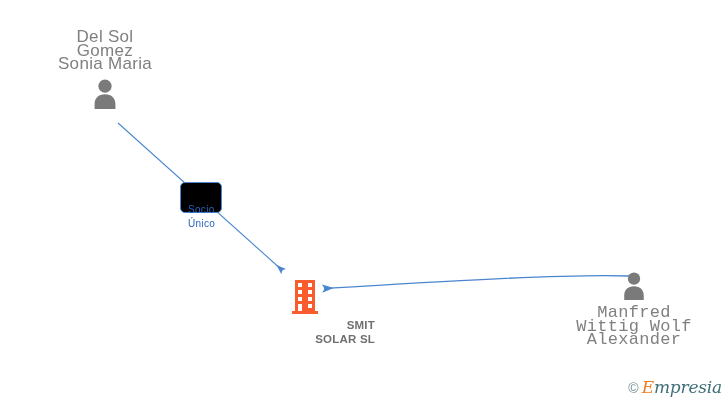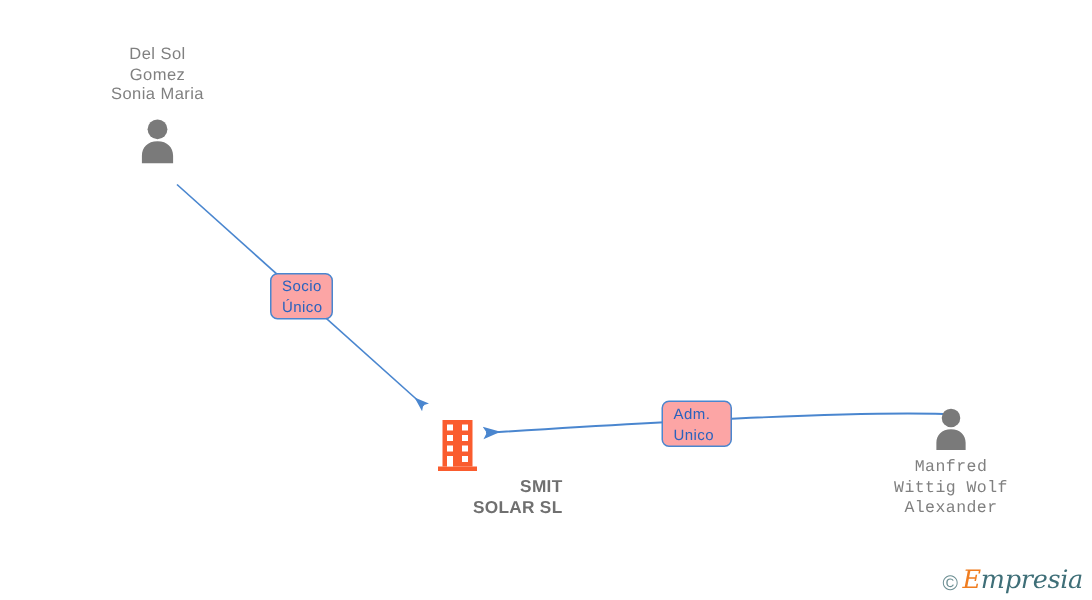--- a/index.html
+++ b/index.html
@@ -27,21 +27,21 @@
   }
 
   
   .person-node {
     position: absolute;
     width: 140px;
     text-align: center;
   }
   .person-name {
     color: #808080;
-    font-size: 11px;
+    font-size: 17px;
     line-height: 13.5px;
     letter-spacing: 0.3px;
     white-space: pre-line;
   }
   .person-avatar {
     display: block;
     margin: 6px auto 0 auto;
   }
 
   
@@ -61,28 +61,28 @@
     font-weight: bold;
     line-height: 13.5px;
     letter-spacing: 0.2px;
     white-space: pre-line;
   }
 
   
   .edge-label {
     position: absolute;
     box-sizing: border-box;
-    background: #fca5a5;
+    background: #000000;
     border: 1px solid #4a86cf;
     border-radius: 5px;
     color: #2a62bd;
     font-size: 10px;
     line-height: 14px;
     letter-spacing: 0.3px;
-    padding: 2px 6px 2px 7px;
+    padding: 20px 6px 2px 7px;
     white-space: pre-line;
     text-align: left;
   }
 
   
   #watermark {
     position: absolute;
     right: 6px;
     bottom: 4px;
     display: flex;
@@ -145,22 +145,20 @@
       <rect x="17" y="10" width="4" height="4" fill="#ffffff"></rect>
       <rect x="7" y="17" width="4" height="4" fill="#ffffff"></rect>
       <rect x="17" y="17" width="4" height="4" fill="#ffffff"></rect>
       <rect x="7" y="24" width="4" height="7" fill="#ffffff"></rect>
       <rect x="17" y="24" width="4" height="4" fill="#ffffff"></rect>
     </svg>
     <div class="company-name">SMIT
 SOLAR SL</div>
   </div>
 
-  <div class="edge-label" style="left:441px; top:267px; width:47px; height:31px;">Adm.
-Unico</div>
 
   <div class="person-node" style="left:564px; top:264px;font-family:Liberation Mono, monospace;">
     <svg class="person-avatar" width="30" height="30" viewBox="0 0 32 32" xmlns="http://www.w3.org/2000/svg">
       <circle cx="16" cy="9.2" r="6.6" fill="#7a7a7a"></circle>
       <path d="M16 17.2 c-6.6 0 -10.4 4.2 -10.4 9.6 l0 5.2 l20.8 0 l0 -5.2 c0 -5.4 -3.8 -9.6 -10.4 -9.6 z" fill="#7a7a7a"></path>
     </svg>
     <div class="person-name" style="margin-top:6px;">Manfred
 Wittig Wolf
 Alexander</div>
   </div>

